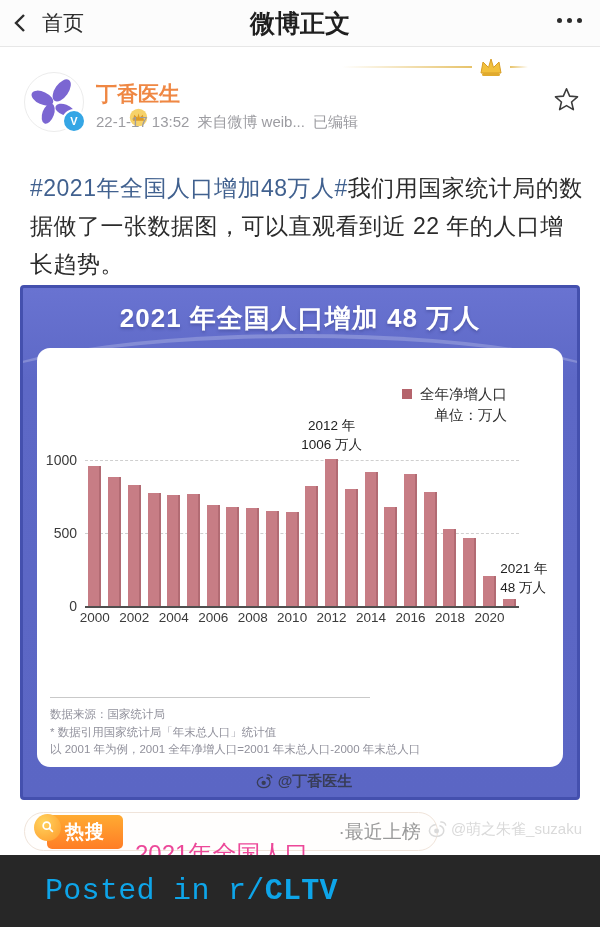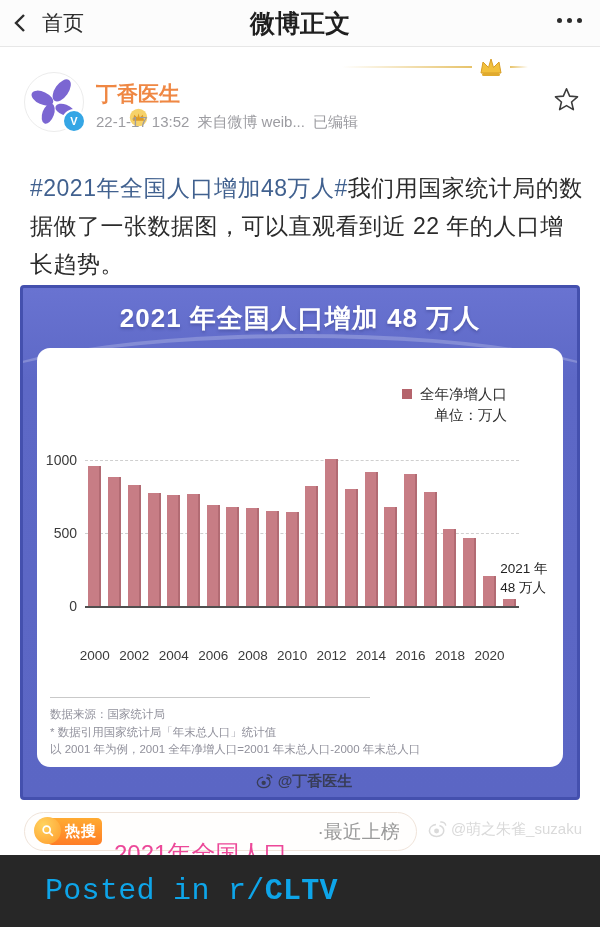--- a/index.html
+++ b/index.html
@@ -46,37 +46,37 @@
   .card{position:absolute;left:14px;right:14px;top:60px;bottom:30px;background:#ffffff;
     border-radius:13px;}
   .legend{position:absolute;top:36px;right:56px;text-align:right;font-size:14.5px;color:#2f2f2f;line-height:21px;}
   .legend-sq{display:inline-block;width:10px;height:10px;background:#b5646c;margin-right:8px;}
   .plot{position:absolute;left:48px;top:110px;width:434px;height:148px;
     border-bottom:2px solid #4f4f4f;overflow:visible;}
   .bar{position:absolute;bottom:0;width:13px;background:#c77d85;border-right:2px solid #b26b73;box-sizing:border-box;}
   .gridline{position:absolute;left:0;right:0;height:0;border-top:1.5px dashed #cfcfcf;}
   .ylab{position:absolute;left:-46px;width:38px;text-align:right;font-size:14px;color:#3b3b3b;}
   .xrow{position:absolute;left:48px;top:262px;width:434px;height:20px;}
-  .xlab{position:absolute;transform:translateX(-50%);font-size:13.5px;color:#3b3b3b;white-space:nowrap;margin-top:38px;}
+  .xlab{position:absolute;transform:translateX(-50%);font-size:13.5px;color:#3b3b3b;white-space:nowrap;}
   .ann{position:absolute;font-size:13.5px;line-height:19px;color:#222;white-space:nowrap;}
   .ann.center{text-align:center;}
   .divider{position:absolute;left:13px;top:349px;width:320px;height:1px;background:#c9c9c9;}
   .footnotes{position:absolute;left:13px;top:358px;font-size:11.5px;line-height:17.5px;color:#90909b;}
   .band-watermark{position:absolute;left:8px;right:0;bottom:6px;display:flex;align-items:center;
     justify-content:center;gap:5px;color:#383d58;font-size:15px;font-weight:600;}
 
   
   .pill{position:absolute;left:24px;top:812px;display:inline-flex;align-items:center;
     border:1.5px solid #f0e4da;border-radius:21px;background:#fffefd;height:39px;
     padding:0 16px 0 22px;box-sizing:border-box;}
   .hot-badge{position:relative;display:flex;align-items:center;margin-right:12px;}
   .hot-circle{position:absolute;left:-13px;top:-1px;width:27px;height:27px;border-radius:50%;
     background:radial-gradient(circle at 35% 30%,#ffd35e,#ff9a2b);display:flex;align-items:center;justify-content:center;z-index:2;}
   .hot-rect{background:linear-gradient(180deg,#ffab32,#ff7d26);border-radius:5px;color:#fff;
-    font-size:15px;font-weight:700;padding:4px 5px 4px 18px;letter-spacing:1px;}
+    font-size:19px;font-weight:700;padding:4px 18px 4px 18px;letter-spacing:1px;}
   .pill-text{font-size:24px;color:#ec4899;margin-top:44px;}
   .pill-suffix{font-size:19px;color:#9a9a9a;margin-left:10px;}
   .page-watermark{position:absolute;right:18px;top:820px;display:flex;align-items:center;gap:4px;
     color:#dadada;font-size:15px;}
 
   
   .bottom-bar{position:absolute;left:0;right:0;bottom:0;height:72px;background:#272727;
     display:flex;align-items:center;justify-content:space-between;padding:0 36px 0 45px;box-sizing:border-box;}
   .posted{color:#0ea5e9;font-size:30px;letter-spacing:.3px;font-family:Liberation Mono, monospace;}
   .posted b{font-weight:700;}
@@ -175,20 +175,24 @@
           <div class="bar" title="2012: 1006" style="left: 240.091px; height: 146.876px;"></div>
           <div class="bar" title="2013: 804" style="left: 259.818px; height: 117.384px;"></div>
           <div class="bar" title="2014: 920" style="left: 279.545px; height: 134.32px;"></div>
           <div class="bar" title="2015: 680" style="left: 299.273px; height: 99.28px;"></div>
           <div class="bar" title="2016: 906" style="left: 319px; height: 132.276px;"></div>
           <div class="bar" title="2017: 779" style="left: 338.727px; height: 113.734px;"></div>
           <div class="bar" title="2018: 530" style="left: 358.455px; height: 77.38px;"></div>
           <div class="bar" title="2019: 467" style="left: 378.182px; height: 68.182px;"></div>
           <div class="bar" title="2020: 204" style="left: 397.909px; height: 29.784px;"></div>
           <div class="bar" title="2021: 48" style="left: 417.636px; height: 7.008px;"></div>
+          <div class="ann center" style="left: 246.591px; transform: translateX(-50%); bottom: 152px;">
+            <div>2012 年</div>
+            <div>1006 万人</div>
+          </div>
           <div class="ann left" style="left: 415.136px; bottom: 9px;">
             <div>2021 年</div>
             <div>48 万人</div>
           </div>
         </div>
       <div class="xrow">
           <div class="xlab" style="left: 9.86364px;">2000</div>
           <div class="xlab" style="left: 49.3182px;">2002</div>
           <div class="xlab" style="left: 88.7727px;">2004</div>
           <div class="xlab" style="left: 128.227px;">2006</div>

